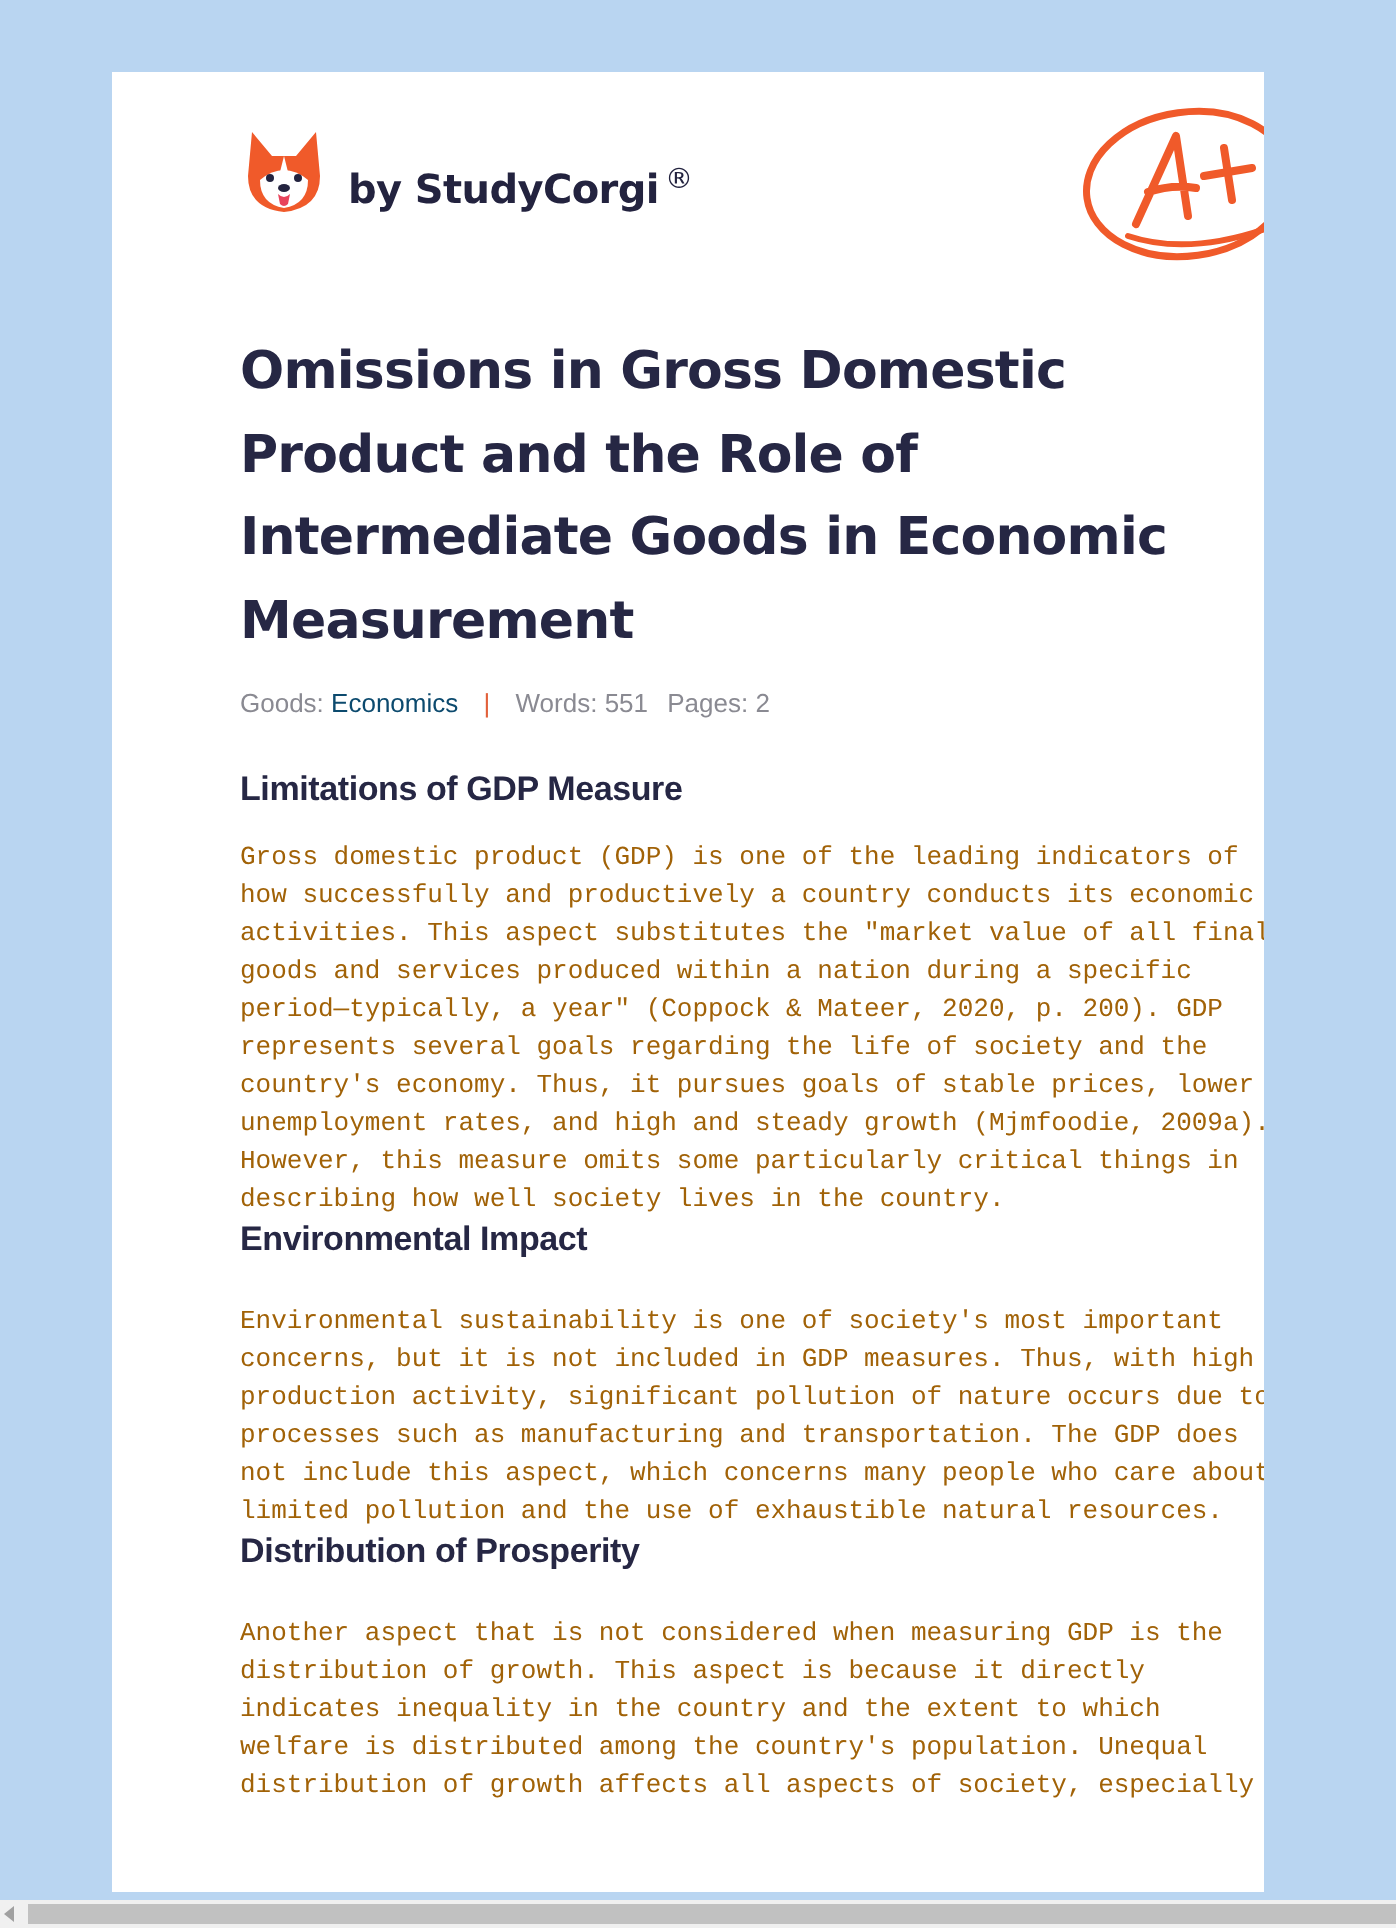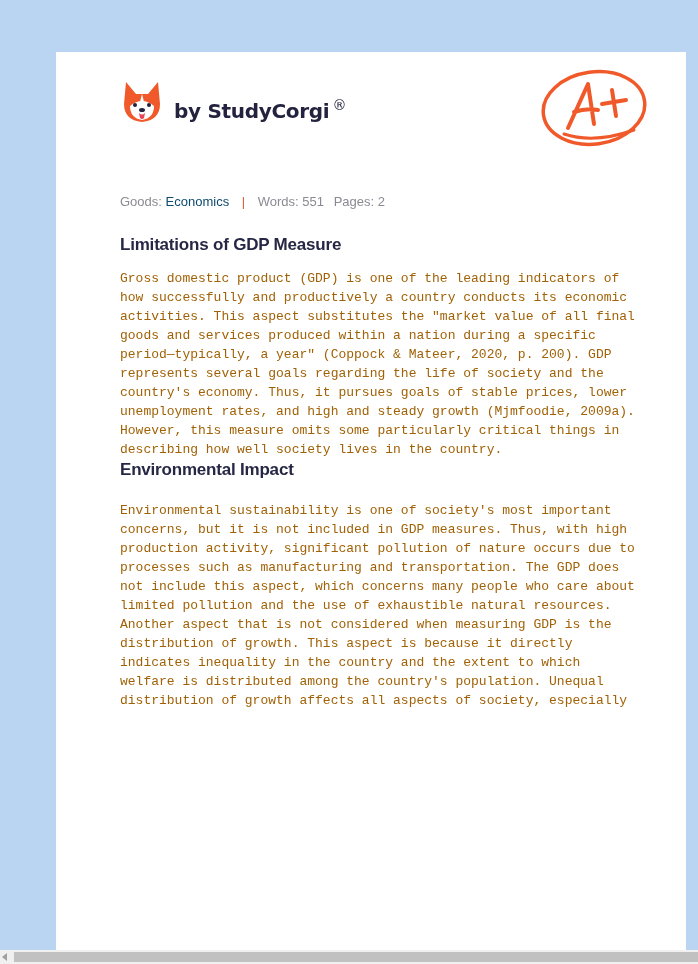--- a/index.html
+++ b/index.html
@@ -3,22 +3,22 @@
 <meta charset="utf-8">
 <style>
   html, body { margin: 0; padding: 0; }
   body {
     width: 698px; height: 964px; overflow: hidden;
     background: #b9d5f1;
     font-family: "Liberation Sans", sans-serif;
     position: relative;
   }
   .page {
-    position: absolute; left: 56px; top: 52px; width: 630px; height: 910px;
-    background: #ffffff; overflow: hidden;
+    position: absolute; left: 56px; top: 36px; width: 542px; height: 910px;
+    background: #ffffff; overflow: hidden; padding-left: 34px;
   }
   .header { position: absolute; left: 64px; top: 28px; width: 530px; height: 80px; }
   .logo { position: absolute; left: 2px; top: 0px; display: flex; align-items: center; }
   .logo svg { display: block; }
   .brand {
     margin-left: 12px; margin-top: 16px;
     font-family: "DejaVu Sans", sans-serif; font-weight: bold; font-size: 20px;
     color: #23233f; letter-spacing: -0.3px;
   }
   .reg { font-size: 14px; vertical-align: super; margin-left: 3px; font-weight: normal; color: #23233f; }
@@ -77,34 +77,36 @@
       <svg width="112" height="84" viewBox="0 0 112 84">
         <ellipse cx="56" cy="44" rx="51" ry="36" fill="none" stroke="#f05a2a" stroke-width="3.5" transform="rotate(-8 56 44)"></ellipse>
         <path d="M30 64 L50 20 L56 60 M36 48 Q48 44 60 46" fill="none" stroke="#f05a2a" stroke-width="4" stroke-linecap="round" stroke-linejoin="round"></path>
         <path d="M64 40 L88 36 M74 26 L78 52" fill="none" stroke="#f05a2a" stroke-width="4" stroke-linecap="round"></path>
         <path d="M26 70 Q56 80 96 66" fill="none" stroke="#f05a2a" stroke-width="3" stroke-linecap="round"></path>
       </svg>
     </div>
   </div>
 
   <div class="content">
+    <h1>Omissions in Gross Domestic Product and the Role of Intermediate Goods in Economic Measurement</h1>
     <div class="meta">
       <span>Goods:</span>
       <span class="topic-val">Economics</span>
       <span class="sep">|</span>
       <span>Words: 551</span>
       <span class="pages">Pages: 2</span>
     </div>
 
     <h2 class="first">Limitations of GDP Measure</h2>
     <p>Gross domestic product (GDP) is one of the leading indicators of how successfully and productively a country conducts its economic activities. This aspect substitutes the "market value of all final goods and services produced within a nation during a specific period—typically, a year" (Coppock &amp; Mateer, 2020, p. 200). GDP represents several goals regarding the life of society and the country's economy. Thus, it pursues goals of stable prices, lower unemployment rates, and high and steady growth (Mjmfoodie, 2009a). However, this measure omits some particularly critical things in describing how well society lives in the country.</p>
 
     <h2 class="sub">Environmental Impact</h2>
     <p>Environmental sustainability is one of society's most important concerns, but it is not included in GDP measures. Thus, with high production activity, significant pollution of nature occurs due to processes such as manufacturing and transportation. The GDP does not include this aspect, which concerns many people who care about limited pollution and the use of exhaustible natural resources.</p>
 
+    <h2 class="sub">Distribution of Prosperity</h2>
     <p>Another aspect that is not considered when measuring GDP is the distribution of growth. This aspect is because it directly indicates inequality in the country and the extent to which welfare is distributed among the country's population. Unequal distribution of growth affects all aspects of society, especially</p>
   </div>
 </div>
 
 <div class="scrollbar">
   <span class="scroll-left"></span>
   <span class="scroll-thumb"></span>
 </div>
 
 </body></html>

